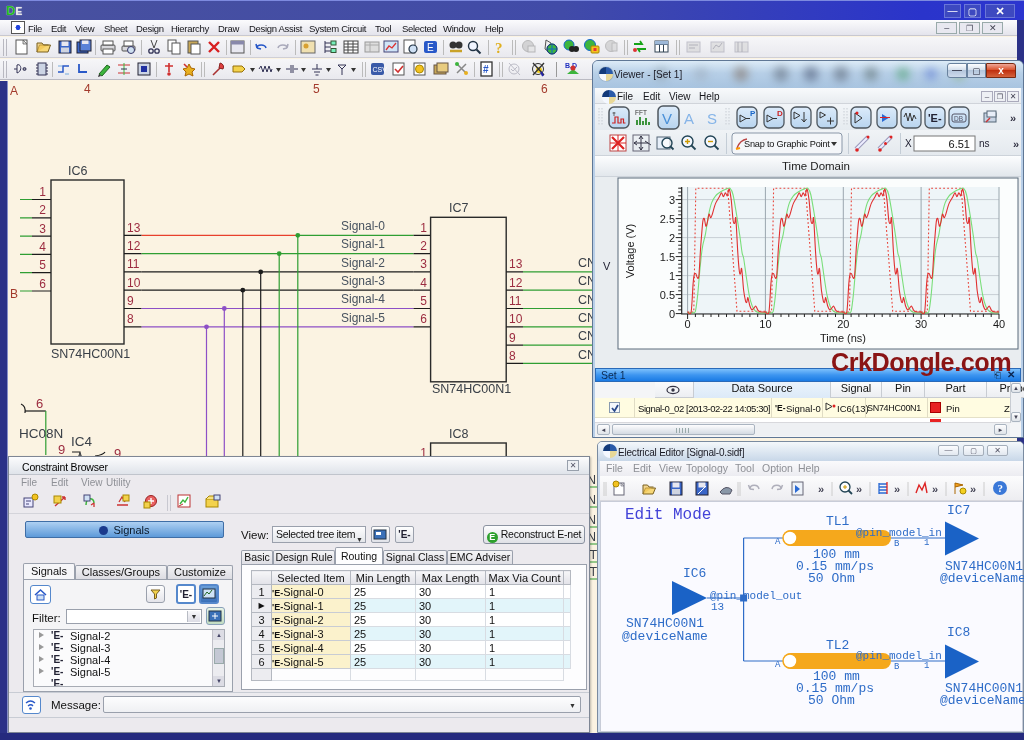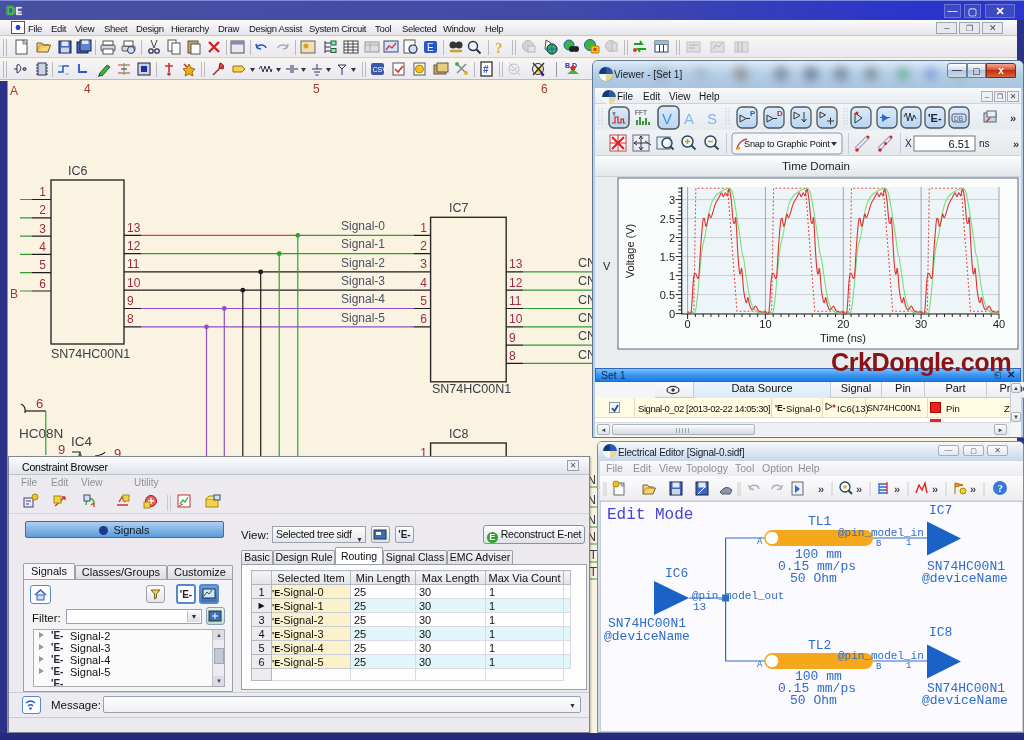--- a/index.html
+++ b/index.html
@@ -452,21 +452,21 @@
 
  <div class="abs" style="left:0;top:0;width:580px;height:18px;background:linear-gradient(#fcfcfd,#dfe3ea);border-bottom:1px solid #c0c4cc;">
    <span class="abs" style="left:13px;top:4px;font-size:10.5px;letter-spacing:-0.2px;color:#000;">Constraint Browser</span>
    <span class="abs" style="left:558px;top:3px;width:12px;height:11px;border:1px solid #98a0ac;background:#eef0f4;color:#556;font-size:8px;line-height:9px;text-align:center;">✕</span>
  </div>
 
  <div class="abs" style="left:0;top:18px;width:580px;height:15px;color:#8e9096;font-size:10px;">
    <span class="abs" style="left:12px;top:2px;">File</span>
         <span class="abs" style="left:42px;top:2px;">Edit</span>
         <span class="abs" style="left:72px;top:2px;">View</span>
-        <span class="abs" style="left:97px;top:2px;margin-left:28px;">Utility</span>
+        <span class="abs" style="left:97px;top:2px;">Utility</span>
  </div>
 
  <div class="abs" style="left:0;top:33px;width:580px;height:24px;border-bottom:1px solid #d4d4da;">
   <svg width="580" height="24" xmlns="http://www.w3.org/2000/svg">
    <g transform="translate(0,3)">
     <g transform="translate(14,0)">
               <rect x="1" y="5" width="9" height="9" fill="#e8e8ff" stroke="#447"></rect>
               <path d="M3 8h5M3 11h3" stroke="#447"></path>
               <circle cx="12" cy="4" r="3" fill="#f3c220" stroke="#a80"></circle>
             </g>
@@ -563,21 +563,21 @@
     <div class="abs" style="right:0;top:0;width:12px;height:56px;background:#ececf0;border-left:1px solid #c0c0c8;">
       <span class="abs" style="left:0;top:0;width:12px;height:10px;background:#dcdce4;font-size:6px;text-align:center;line-height:10px;color:#446;">▲</span>
       <span class="abs" style="left:1px;top:18px;width:10px;height:16px;background:#c4c8d4;border:1px solid #9aa;"></span>
       <span class="abs" style="left:0;bottom:0;width:12px;height:10px;background:#dcdce4;font-size:6px;text-align:center;line-height:10px;color:#446;">▼</span>
     </div>
   </div>
  </div>
 
  <div class="abs" style="left:226px;top:60px;width:352px;height:175px;">
    <span class="abs" style="left:6px;top:12px;font-size:11.5px;">View:</span>
-   <span class="abs" style="left:37px;top:9px;width:94px;height:17px;background:linear-gradient(#fdfdfe,#e4e6ea);border:1px solid #9aa0ac;font-size:10.5px;line-height:15px;white-space:nowrap;overflow:hidden;"><span style="margin-left:3px;letter-spacing:-0.3px;">Selected tree sidf</span><span class="abs" style="right:2px;top:5px;font-size:7px;color:#333;">▼</span></span>
+   <span class="abs" style="left:37px;top:9px;width:94px;height:17px;background:linear-gradient(#fdfdfe,#e4e6ea);border:1px solid #9aa0ac;font-size:10.5px;line-height:15px;white-space:nowrap;overflow:hidden;"><span style="margin-left:3px;letter-spacing:-0.3px;">Selected tree item</span><span class="abs" style="right:2px;top:5px;font-size:7px;color:#333;">▼</span></span>
    <span class="abs" style="left:136px;top:9px;width:19px;height:17px;border:1px solid #9aa0ac;border-radius:2px;background:linear-gradient(#fff,#e0e2e8);"><svg width="17" height="15" xmlns="http://www.w3.org/2000/svg">
             <rect x="2" y="3" width="12" height="9" fill="#3a70b8" stroke="#234"></rect>
             <rect x="4" y="5" width="5" height="3" fill="#fff"></rect>
           </svg></span>
    <span class="abs" style="left:160px;top:9px;width:19px;height:17px;border:1px solid #9aa0ac;border-radius:2px;background:linear-gradient(#fff,#e0e2e8);text-align:center;font-size:10px;font-weight:bold;line-height:16px;color:#223;">'E-</span>
    <span class="abs" style="left:248px;top:8px;width:102px;height:19px;background:linear-gradient(#fdfdfe,#dfe1e6);border:1px solid #8a92a0;border-radius:3px;font-size:10.5px;line-height:17px;text-align:center;white-space:nowrap;letter-spacing:-0.2px;"><span style="display:inline-block;width:11px;height:11px;border-radius:50%;background:#2da02d;color:#fff;font-size:9px;font-weight:bold;line-height:11px;margin-right:3px;vertical-align:-2px;">E</span>Reconstruct E-net</span>
 
    <div class="abs" style="left:6px;top:30px;width:346px;height:17px;font-size:10.5px;">
      <span class="abs" style="left:0;top:3px;width:32px;height:14px;background:linear-gradient(#f4f4f6,#dedee4);border:1px solid #9aa0ac;border-bottom:none;border-radius:2px 2px 0 0;text-align:center;line-height:13px;">Basic</span>
      <span class="abs" style="left:32px;top:3px;width:62px;height:14px;background:linear-gradient(#f4f4f6,#dedee4);border:1px solid #9aa0ac;border-bottom:none;border-radius:2px 2px 0 0;text-align:center;line-height:13px;">Design Rule</span>
@@ -1033,21 +1033,21 @@
      <text x="370" y="13" font-size="11" font-weight="bold" fill="#445" font-family="Liberation Sans">»</text>
      <path d="M384 2 v14" stroke="#ccc"></path>
      <g transform="translate(392,0)">
                 <circle cx="8" cy="8" r="7" fill="#3a78d8"></circle>
                 <text x="5.5" y="12" font-size="11" font-weight="bold" fill="#fff" font-family="Liberation Serif">?</text>
               </g>
     </g>
    </svg>
   </div>
 
-  <div class="abs" style="left:0;top:40px;width:423px;height:231px;background:#fafaff;border:1px solid #c8ccd8;">
+  <div class="abs" style="left:0;top:40px;width:423px;height:231px;background:#fafaff;border:1px solid #c8ccd8;padding-left:18px;">
    <svg width="421" height="229" xmlns="http://www.w3.org/2000/svg">
     <style>
       .eet { font-family:"Liberation Mono",monospace; fill:#2e6cc8; }
       .eew { stroke:#2e6cc8; stroke-width:1.2; fill:none; }
     </style>
 
     <text x="6" y="17" font-size="16" fill="#4343d8" font-family="Liberation Mono">Edit Mode</text>
 
     <polygon points="53,79 53,113 88,96" fill="#1a62c6"></polygon>
     <text class="eet" x="64" y="75" font-size="13">IC6</text>

